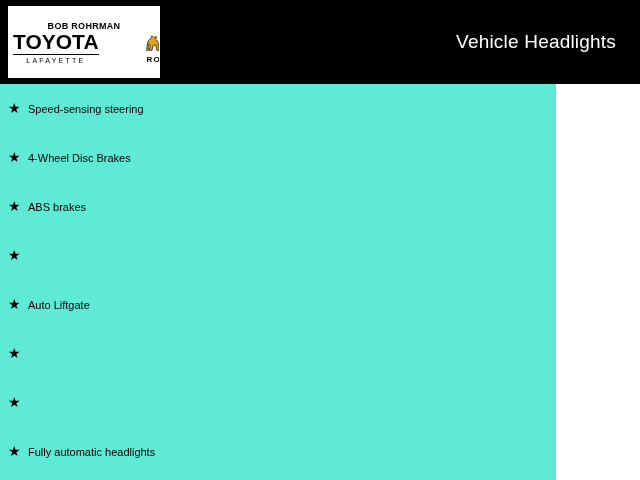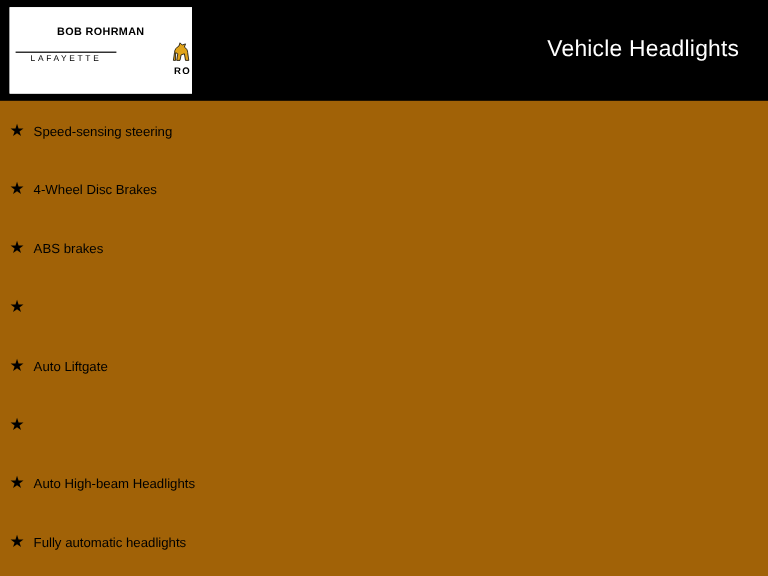--- a/index.html
+++ b/index.html
@@ -8,23 +8,23 @@
   }
   body {
     width: 640px;
     height: 480px;
     background: #ffffff;
     font-family: "Liberation Sans", sans-serif;
     overflow: hidden;
   }
   .page {
     position: relative;
-    width: 640px;
+    width: 556px;
     height: 480px;
-    background: #a16207;
+    background: #5eead4;
     box-sizing: border-box;
   }
   
   .header {
     position: relative;
     width: 640px;
     height: 84px;
     background: #000000;
     display: flex;
     align-items: center;
@@ -146,20 +146,21 @@
 <body>
 
 <div class="page">
 
   <div class="header">
 
     <div class="logo-box">
       <div class="logo-top">BOB ROHRMAN</div>
       <div class="logo-main">
         <div class="logo-left">
+          <div class="logo-toyota">TOYOTA</div>
           <div class="logo-lafayette">LAFAYETTE</div>
         </div>
         <div class="logo-divider"></div>
         <div class="logo-right">
           <span>
             <svg class="horse" viewBox="0 0 24 24" xmlns="http://www.w3.org/2000/svg">
               <path d="M6 20 L7 13 C7 10 9 8 11 7 L12 4 L14 6 L17 5 L16 8 C18 9 19 11 19 13 L20 20 L17 20 L16 14 L13 15 L12 20 L9 20 L10 14 L8 13 L8 20 Z" fill="#e0a31a" stroke="#000000" stroke-width="0.7"></path>
             </svg>
           </span>
           <div class="logo-rohrman">ROHRMAN</div>
@@ -188,21 +189,20 @@
     </li>
     <li class="highlight-item">
       <span class="bullet">★</span>
       <span class="highlight-label">Auto Liftgate</span>
     </li>
     <li class="highlight-item">
       <span class="bullet">★</span>
     </li>
     <li class="highlight-item">
       <span class="bullet">★</span>
-      <span class="highlight-label">Auto High-beam Headlights</span>
     </li>
     <li class="highlight-item">
       <span class="bullet">★</span>
       <span class="highlight-label">Fully automatic headlights</span>
     </li>
   </ul>
 
 </div>
 
 </body></html>

